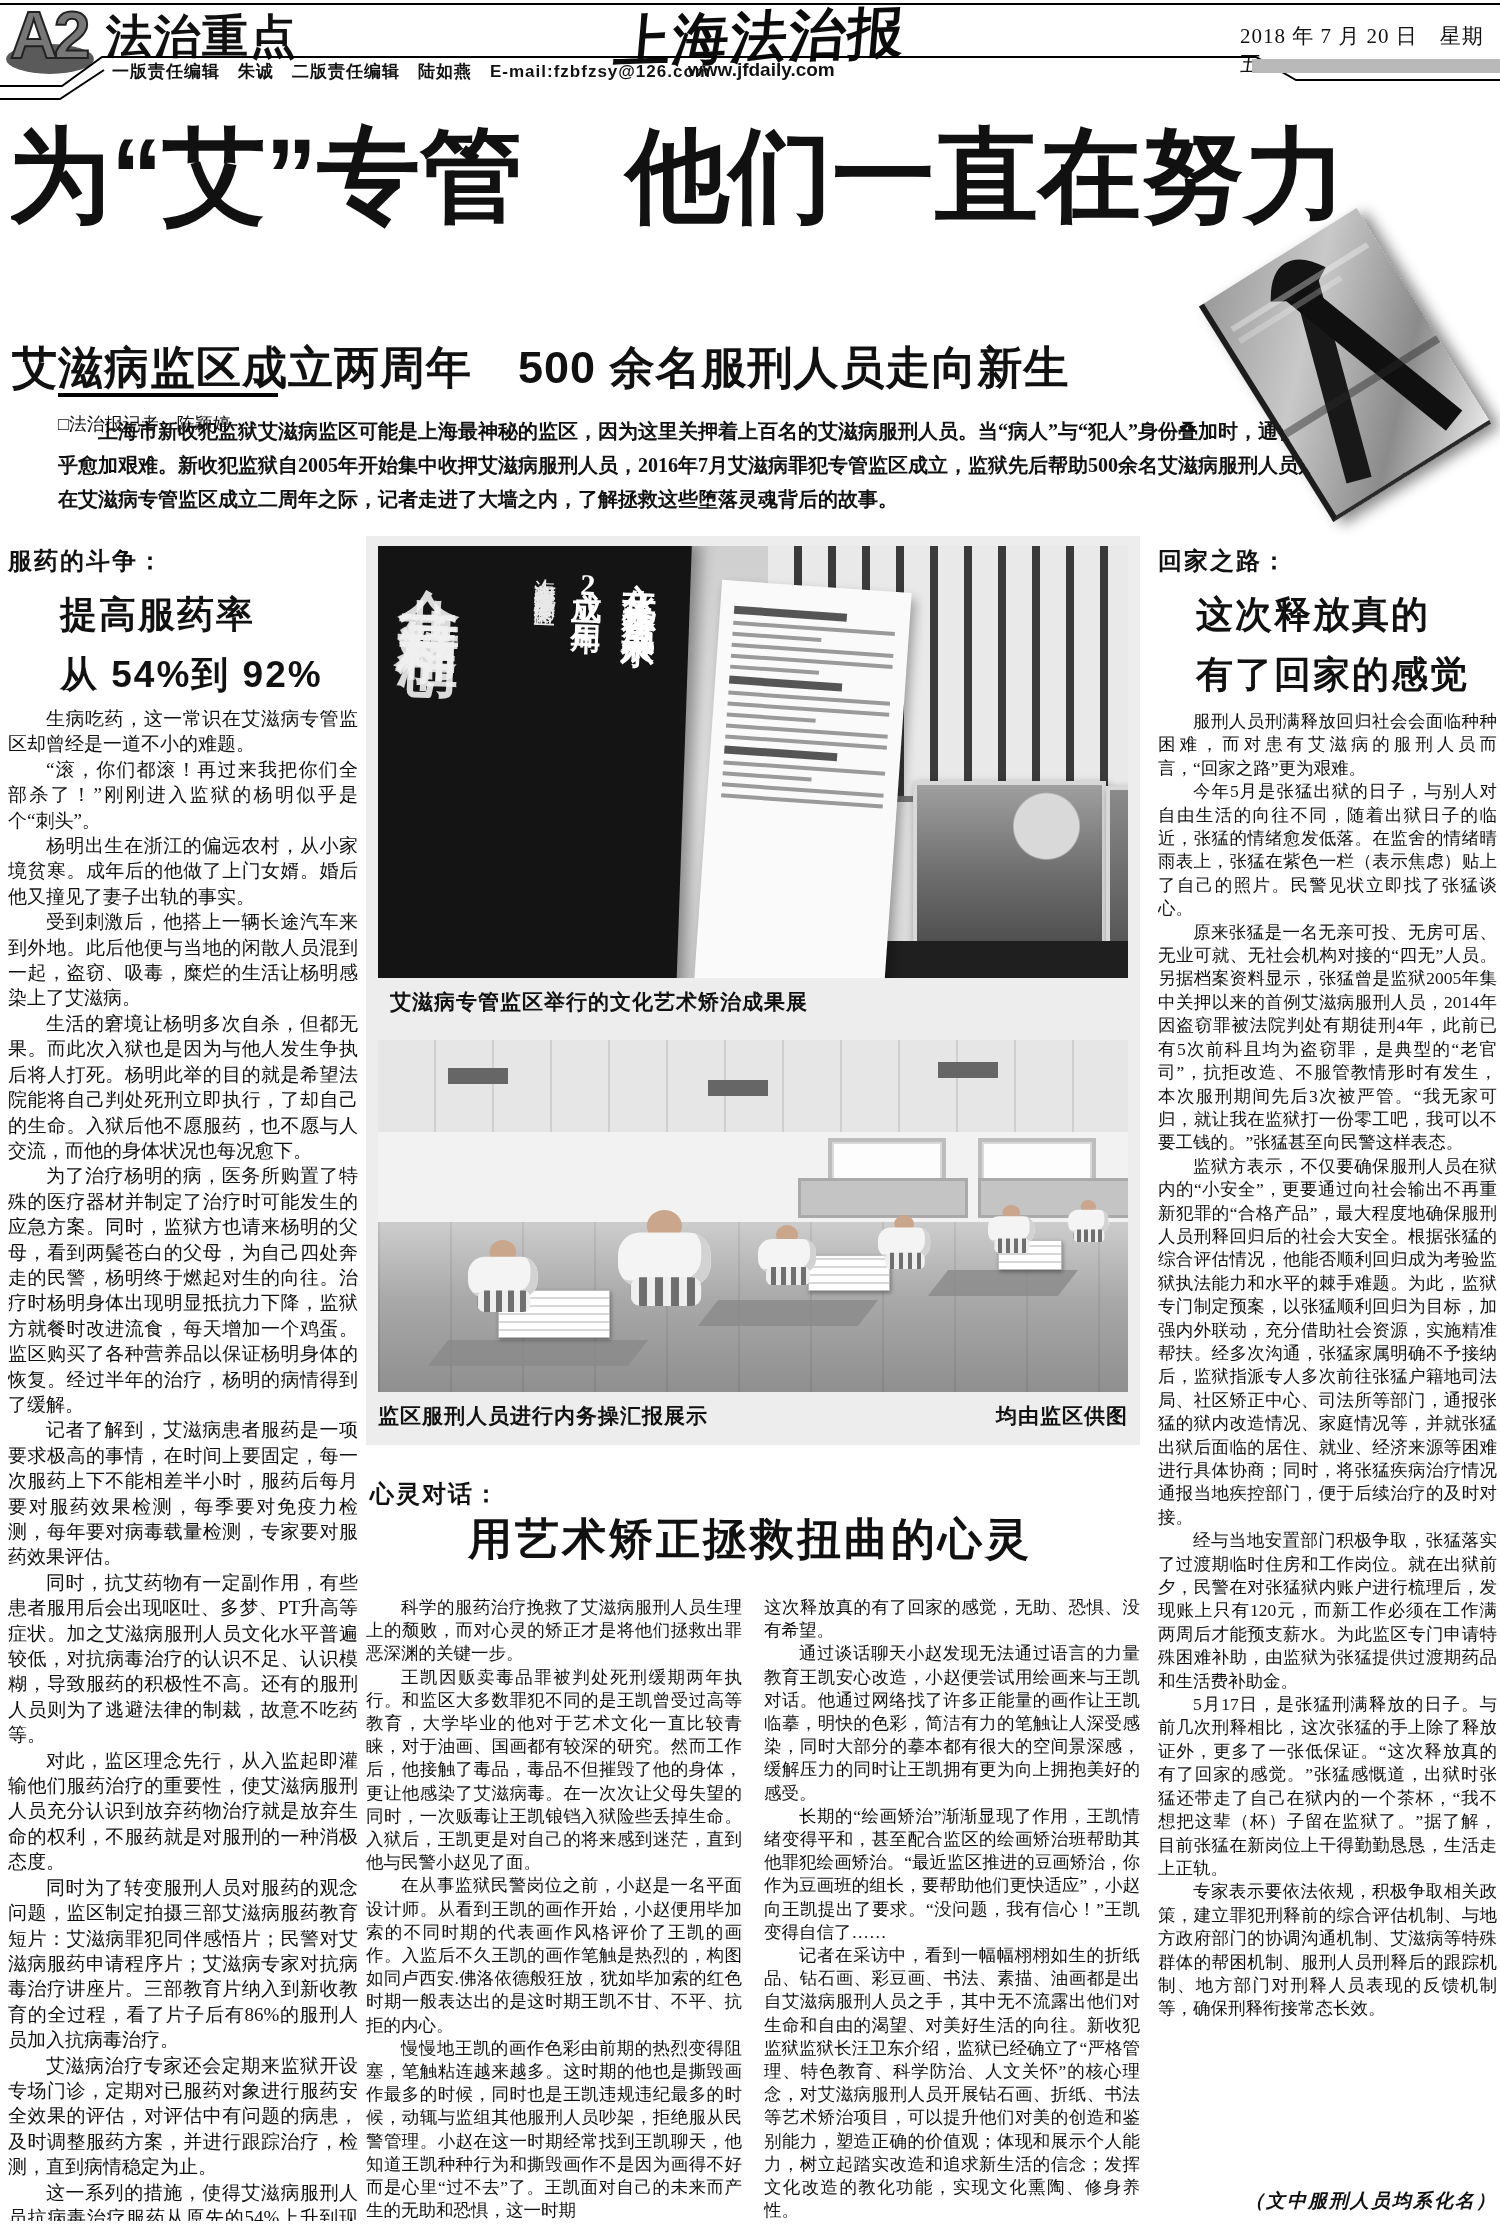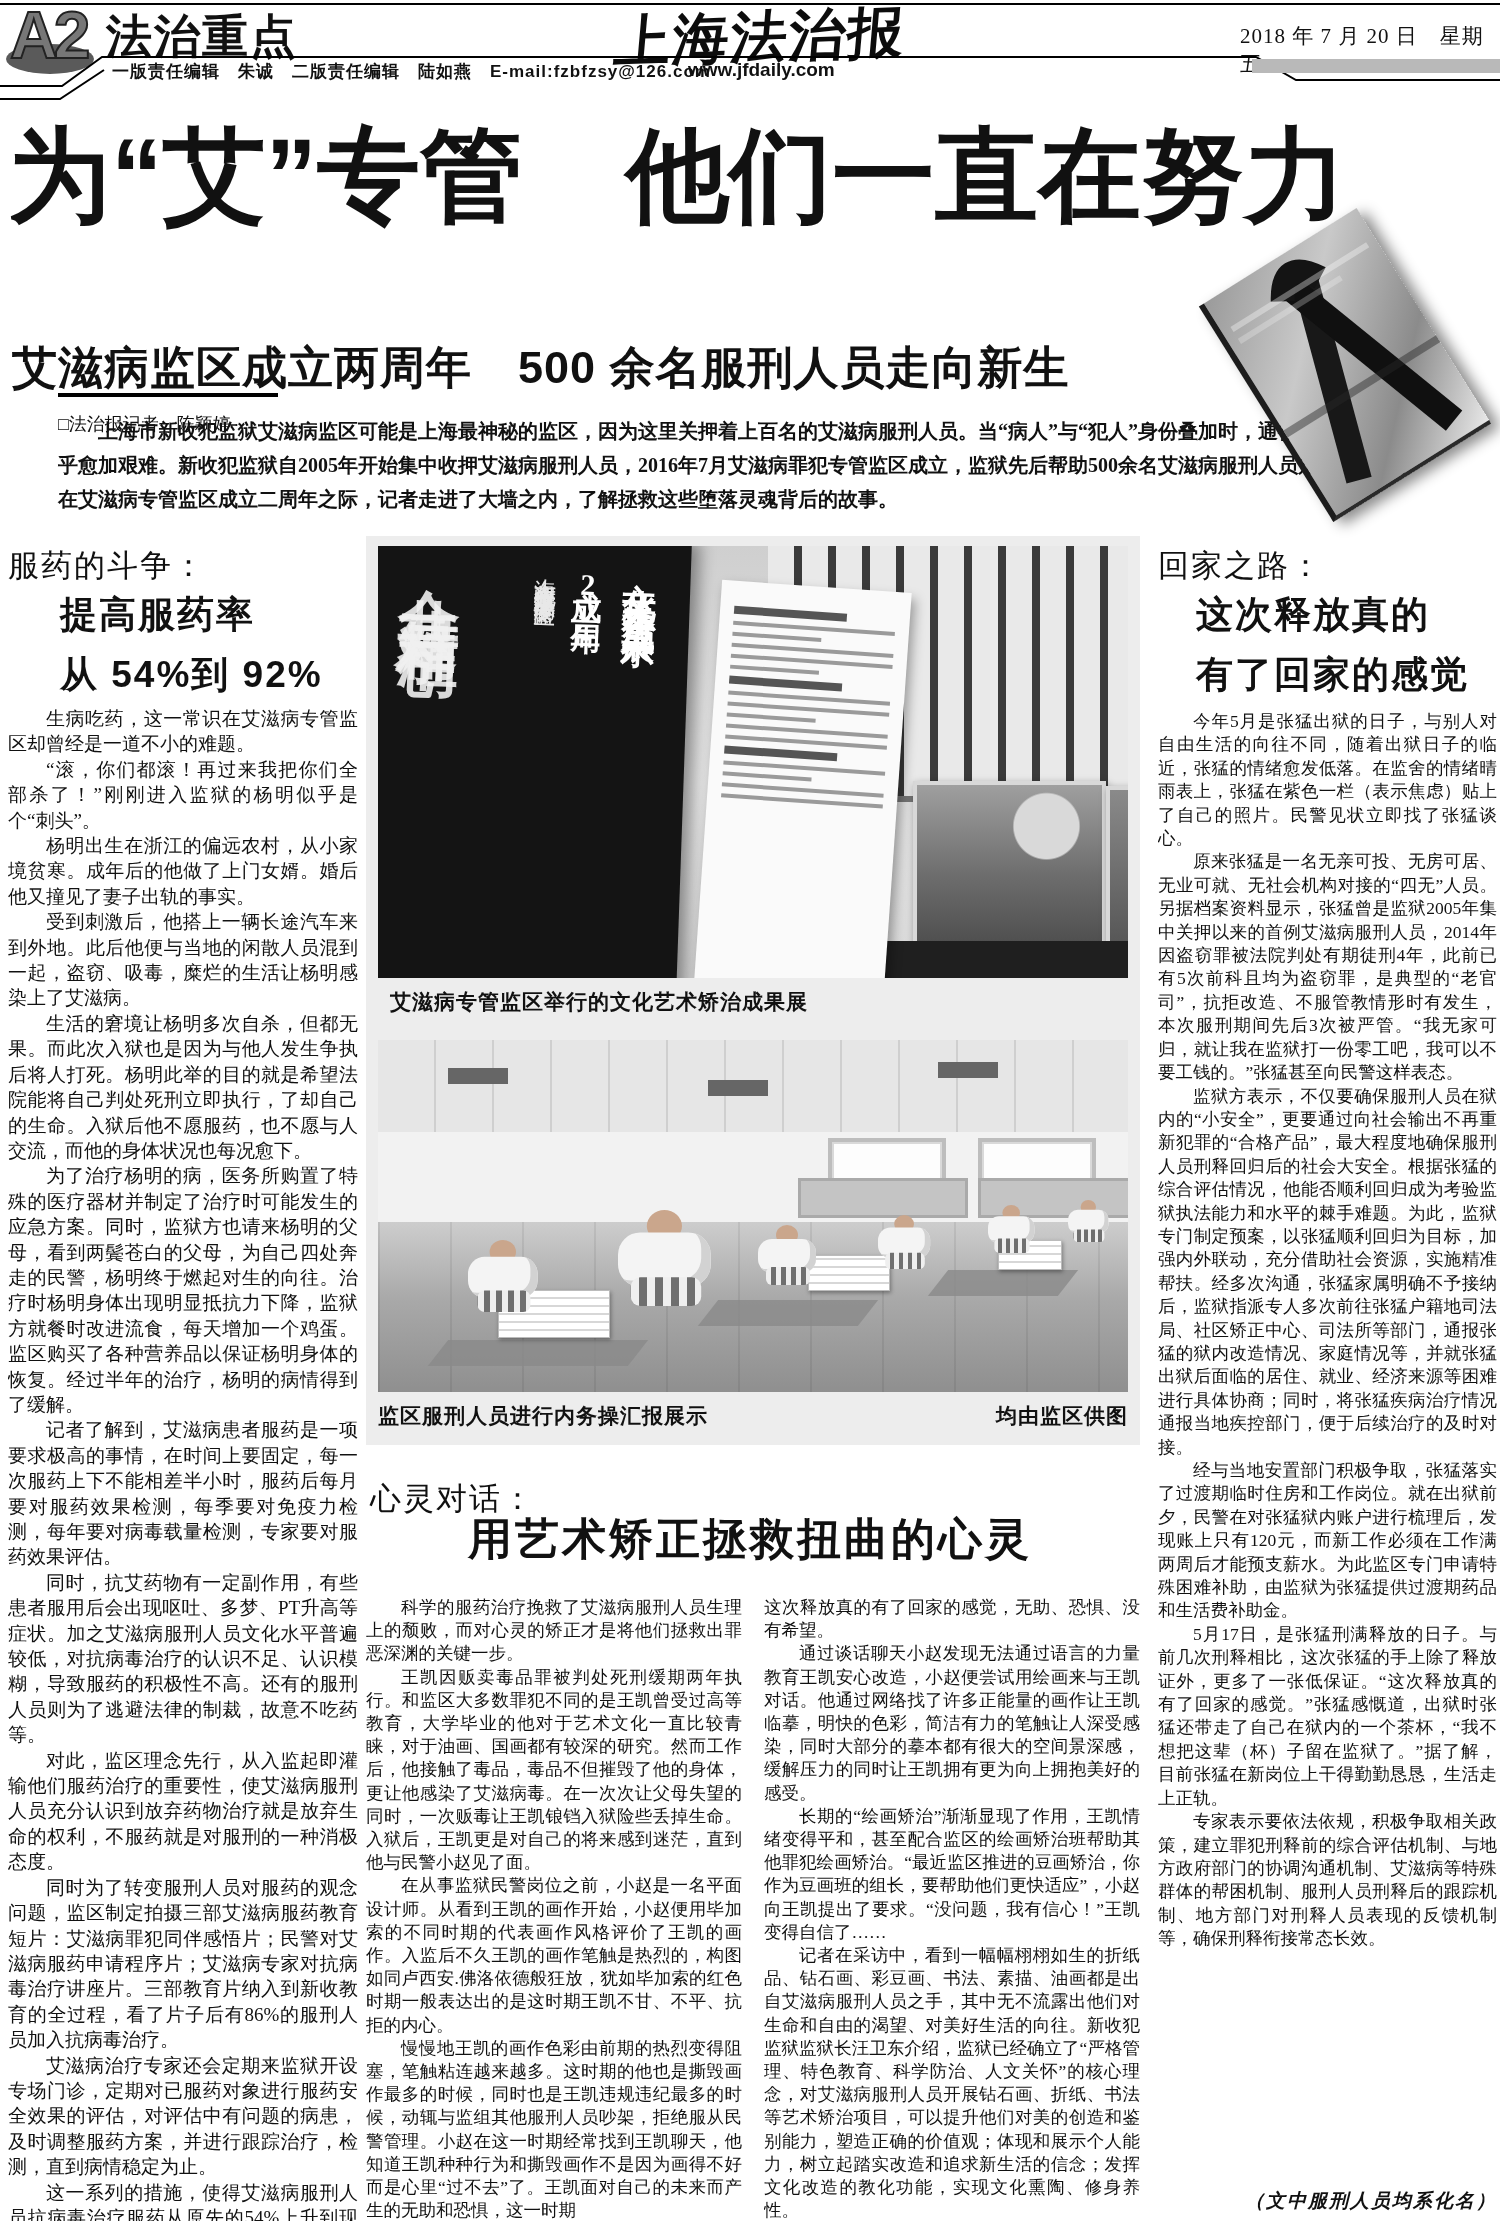--- a/index.html
+++ b/index.html
@@ -27,21 +27,21 @@
   .byline{left:58px;top:366px;font-size:18px;margin-top:46px;}
   .byline-rule{left:58px;top:393px;width:220px;height:4px;background:#000;}
   .lead{left:58px;top:414px;width:1360px;font-size:20px;line-height:34px;font-weight:bold;
         text-align:justify;text-indent:2em;}
   
   .booklet{left:1252px;top:238px;width:180px;height:250px;transform:rotate(-32deg);
            box-shadow:6px 8px 14px rgba(0,0,0,.45);
            background:linear-gradient(135deg,#9a9a9a 0%,#c9c9c9 35%,#8b8b8b 70%,#e8e8e8 100%);
            border-left:6px solid #1c1c1c;border-bottom:4px solid #2a2a2a;}
   
-  .col-label{font-size:31px;font-weight:normal;letter-spacing:2px;}
+  .col-label{font-size:24px;font-weight:bold;letter-spacing:2px;}
   .col-title{font-size:37px;font-weight:bold;letter-spacing:2px;}
   .body-text{text-align:justify;overflow:hidden;}
   .body-text .para{margin:0;text-indent:2em;text-align:justify;}
   .left-body{left:8px;top:706px;width:350px;height:1515px;font-size:19px;line-height:25.4px;}
   .right-body{left:1158px;top:710px;width:339px;height:1478px;font-size:17.5px;line-height:23.4px;}
   .mid-col{top:1596px;width:376px;height:627px;font-size:17.5px;line-height:23.2px;}
   .cont-first .para:first-child{text-indent:0;}
   .closing-note{left:1158px;top:2188px;width:339px;text-align:right;font-size:19px;
                 font-style:italic;font-weight:bold;letter-spacing:2px;}
   
@@ -255,20 +255,21 @@
       <p class="para">这次释放真的有了回家的感觉，无助、恐惧、没有希望。</p>
       <p class="para">通过谈话聊天小赵发现无法通过语言的力量教育王凯安心改造，小赵便尝试用绘画来与王凯对话。他通过网络找了许多正能量的画作让王凯临摹，明快的色彩，简洁有力的笔触让人深受感染，同时大部分的摹本都有很大的空间景深感，缓解压力的同时让王凯拥有更为向上拥抱美好的感受。</p>
       <p class="para">长期的“绘画矫治”渐渐显现了作用，王凯情绪变得平和，甚至配合监区的绘画矫治班帮助其他罪犯绘画矫治。“最近监区推进的豆画矫治，你作为豆画班的组长，要帮助他们更快适应”，小赵向王凯提出了要求。“没问题，我有信心！”王凯变得自信了……</p>
       <p class="para">记者在采访中，看到一幅幅栩栩如生的折纸品、钻石画、彩豆画、书法、素描、油画都是出自艾滋病服刑人员之手，其中无不流露出他们对生命和自由的渴望、对美好生活的向往。新收犯监狱监狱长汪卫东介绍，监狱已经确立了“严格管理、特色教育、科学防治、人文关怀”的核心理念，对艾滋病服刑人员开展钻石画、折纸、书法等艺术矫治项目，可以提升他们对美的创造和鉴别能力，塑造正确的价值观；体现和展示个人能力，树立起踏实改造和追求新生活的信念；发挥文化改造的教化功能，实现文化熏陶、修身养性。</p>
     </div>
 
   <div class="abs col-label sans" style="left:1158px;top:545px">回家之路：</div>
   <div class="abs col-title sans" style="left:1196px;top:590px">这次释放真的</div>
   <div class="abs col-title sans" style="left:1196px;top:650px">有了回家的感觉</div>
   <div class="abs body-text right-body">
+      <p class="para">服刑人员刑满释放回归社会会面临种种困难，而对患有艾滋病的服刑人员而言，“回家之路”更为艰难。</p>
       <p class="para">今年5月是张猛出狱的日子，与别人对自由生活的向往不同，随着出狱日子的临近，张猛的情绪愈发低落。在监舍的情绪晴雨表上，张猛在紫色一栏（表示焦虑）贴上了自己的照片。民警见状立即找了张猛谈心。</p>
       <p class="para">原来张猛是一名无亲可投、无房可居、无业可就、无社会机构对接的“四无”人员。另据档案资料显示，张猛曾是监狱2005年集中关押以来的首例艾滋病服刑人员，2014年因盗窃罪被法院判处有期徒刑4年，此前已有5次前科且均为盗窃罪，是典型的“老官司”，抗拒改造、不服管教情形时有发生，本次服刑期间先后3次被严管。“我无家可归，就让我在监狱打一份零工吧，我可以不要工钱的。”张猛甚至向民警这样表态。</p>
       <p class="para">监狱方表示，不仅要确保服刑人员在狱内的“小安全”，更要通过向社会输出不再重新犯罪的“合格产品”，最大程度地确保服刑人员刑释回归后的社会大安全。根据张猛的综合评估情况，他能否顺利回归成为考验监狱执法能力和水平的棘手难题。为此，监狱专门制定预案，以张猛顺利回归为目标，加强内外联动，充分借助社会资源，实施精准帮扶。经多次沟通，张猛家属明确不予接纳后，监狱指派专人多次前往张猛户籍地司法局、社区矫正中心、司法所等部门，通报张猛的狱内改造情况、家庭情况等，并就张猛出狱后面临的居住、就业、经济来源等困难进行具体协商；同时，将张猛疾病治疗情况通报当地疾控部门，便于后续治疗的及时对接。</p>
       <p class="para">经与当地安置部门积极争取，张猛落实了过渡期临时住房和工作岗位。就在出狱前夕，民警在对张猛狱内账户进行梳理后，发现账上只有120元，而新工作必须在工作满两周后才能预支薪水。为此监区专门申请特殊困难补助，由监狱为张猛提供过渡期药品和生活费补助金。</p>
       <p class="para">5月17日，是张猛刑满释放的日子。与前几次刑释相比，这次张猛的手上除了释放证外，更多了一张低保证。“这次释放真的有了回家的感觉。”张猛感慨道，出狱时张猛还带走了自己在狱内的一个茶杯，“我不想把这辈（杯）子留在监狱了。”据了解，目前张猛在新岗位上干得勤勤恳恳，生活走上正轨。</p>
       <p class="para">专家表示要依法依规，积极争取相关政策，建立罪犯刑释前的综合评估机制、与地方政府部门的协调沟通机制、艾滋病等特殊群体的帮困机制、服刑人员刑释后的跟踪机制、地方部门对刑释人员表现的反馈机制等，确保刑释衔接常态长效。</p>
     </div>
   <div class="abs closing-note">（文中服刑人员均系化名）</div>
 
 </div>

